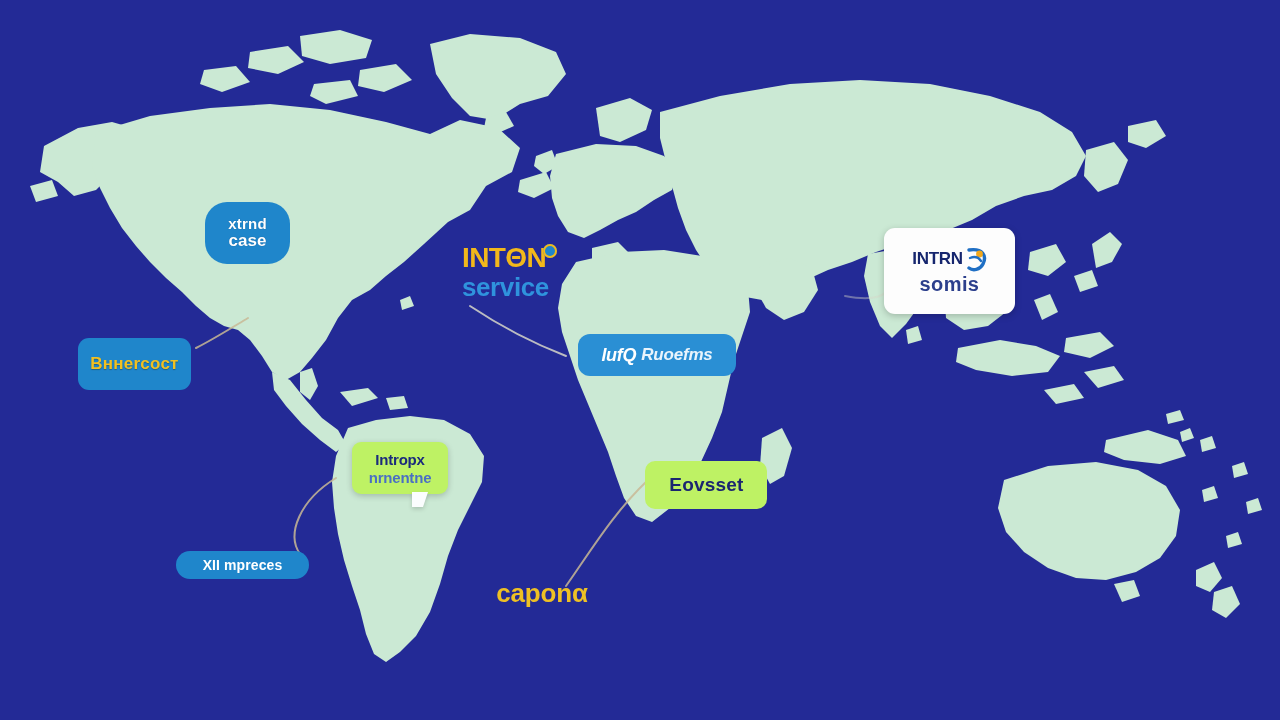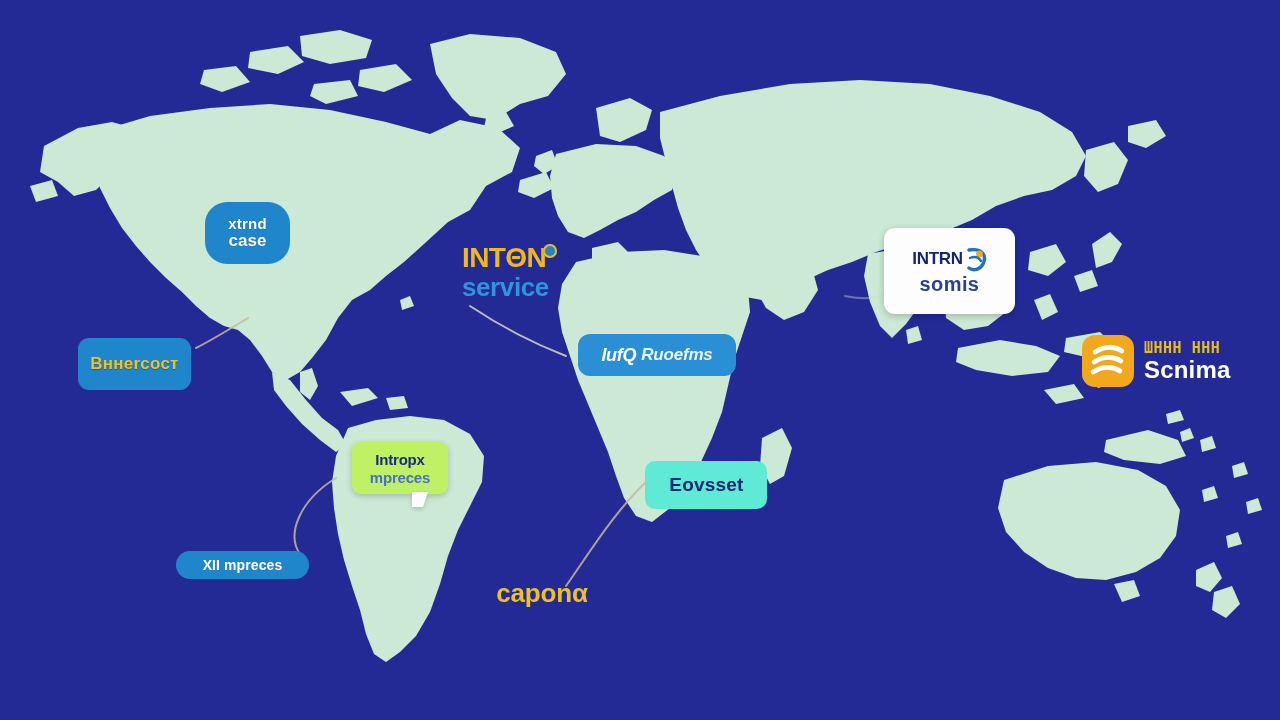--- a/index.html
+++ b/index.html
@@ -109,21 +109,21 @@
   }
   #m-xii-mpreces .l1 {
     color: #ffffff; font-size: 14px; font-weight: 700;
     letter-spacing: .1px;
   }
 
   
   #m-eovsset {
     left: 645px; top: 461px;
     width: 122px; height: 48px;
-    background: #5eead4;
+    background: #bef264;
     border-radius: 10px;
     padding-left: 11px;
   }
   #m-eovsset .l1 {
     color: #1b2570; font-size: 19px; font-weight: 700;
     letter-spacing: .2px;
   }
 
   
   #m-inton-service {
@@ -394,39 +394,24 @@
         <svg viewBox="0 0 22 26" width="22" height="26" aria-hidden="true">
           <path d="M4 4 C 18 2, 22 10, 18 18 C 15 24, 8 25, 4 22" fill="none" stroke="#1f6fc4" stroke-width="3.4" stroke-linecap="round"></path>
           <circle cx="14.5" cy="8" r="3.4" fill="#f2a81c"></circle>
           <path d="M5 12 C 10 10, 14 12, 16 15" fill="none" stroke="#1f6fc4" stroke-width="2.4" stroke-linecap="round"></path>
         </svg>
       </span>
     </div>
     <span class="l2">somis</span>
   </div>
 
-  <div class="marker" id="m-scnima">
-    <span class="icon-box">
-      <svg viewBox="0 0 52 52" width="52" height="52" aria-hidden="true">
-        <g fill="none" stroke="#ffffff" stroke-width="4.6" stroke-linecap="round">
-          <path d="M13 17 C 24 10, 34 12, 40 16"></path>
-          <path d="M12 27 C 23 20, 33 22, 39 26"></path>
-          <path d="M11 37 C 22 30, 32 32, 38 36"></path>
-        </g>
-      </svg>
-    </span>
-    <span class="txtcol">
-      <span class="l1">ШННН ННН</span>
-      <span class="l2">Scnima</span>
-    </span>
-  </div>
 
   <div class="marker" id="m-intropx">
     <span class="l1">Intropx</span>
-    <span class="l2">mpreces</span>
+    <span class="l2">nrnentne</span>
     <span class="tail"></span>
   </div>
 
   <div class="marker badge" id="m-eovsset">
     <span class="l1">Eovsset</span>
   </div>
 
 
   <div class="marker badge" id="m-xii-mpreces">
     <span class="l1">XII mpreces</span>

